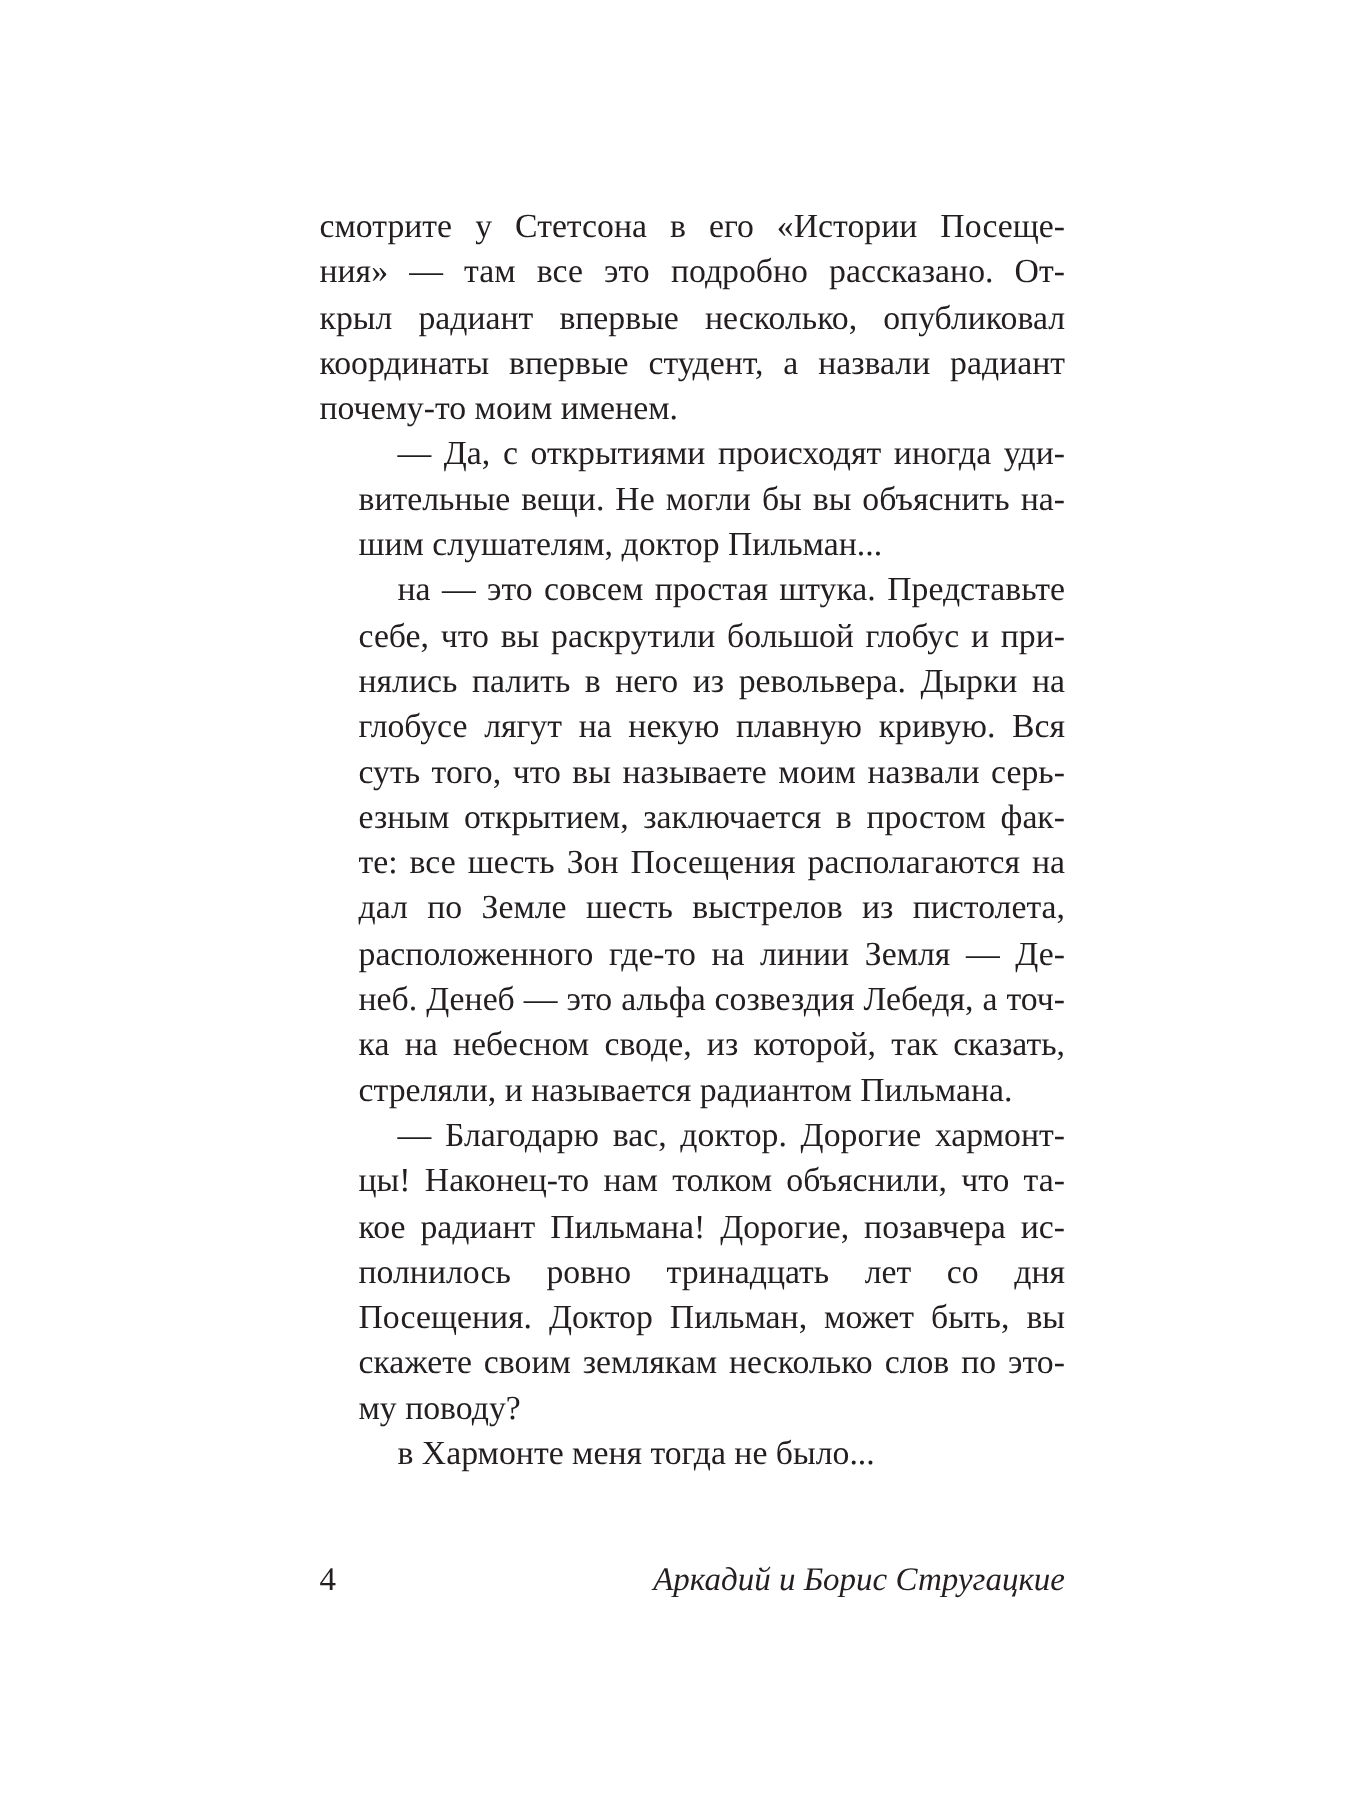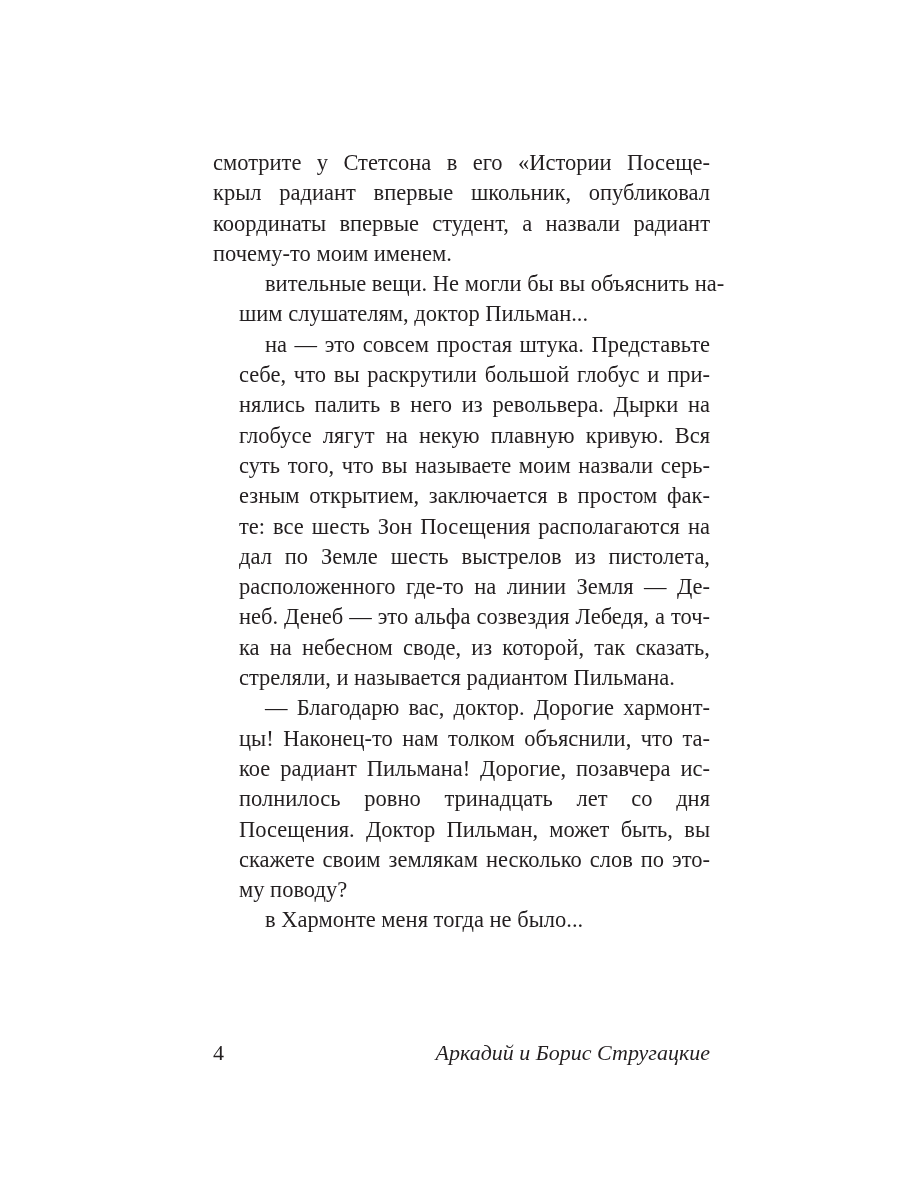--- a/index.html
+++ b/index.html
@@ -10,21 +10,21 @@
     body {
       width: 900px;
       height: 1200px;
       position: relative;
       overflow: hidden;
       color: #231f20;
     }
     .page-text {
       position: absolute;
       left: 213px;
-      top: 148px;
+      top: 136px;
       width: 497px;
       font-family: "Liberation Serif", "DejaVu Serif", serif;
       font-size: 22.5px;
       line-height: 30.3px;
       text-align: justify;
     }
     .para {
       margin: 0;
       text-indent: 26px;
     }
@@ -61,25 +61,27 @@
     .footer .author {
       font-style: italic;
     }
   </style>
 </head>
 <body>
 
 <div class="page-text">
   <div class="para first">
     <span class="line">смотрите у Стетсона в его «Истории Посеще-</span>
-    <span class="line">крыл радиант впервые школьник, опубликовал</span>
+    <span class="line">ния» — там все это подробно рассказано. От-</span>
+    <span class="line">крыл радиант впервые несколько, опубликовал</span>
     <span class="line">координаты впервые студент, а назвали радиант</span>
     <span class="line last">почему-то моим именем.</span>
   </div>
   <div class="para">
+    <span class="line">— Да, с открытиями происходят иногда уди-</span>
     <span class="line">вительные вещи. Не могли бы вы объяснить на-</span>
     <span class="line last">шим слушателям, доктор Пильман...</span>
   </div>
   <div class="para">
     <span class="line">на — это совсем простая штука. Представьте</span>
     <span class="line">себе, что вы раскрутили большой глобус и при-</span>
     <span class="line">нялись палить в него из револьвера. Дырки на</span>
     <span class="line">глобусе лягут на некую плавную кривую. Вся</span>
     <span class="line">суть того, что вы называете моим назвали серь-</span>
     <span class="line">езным открытием, заключается в простом фак-</span>

